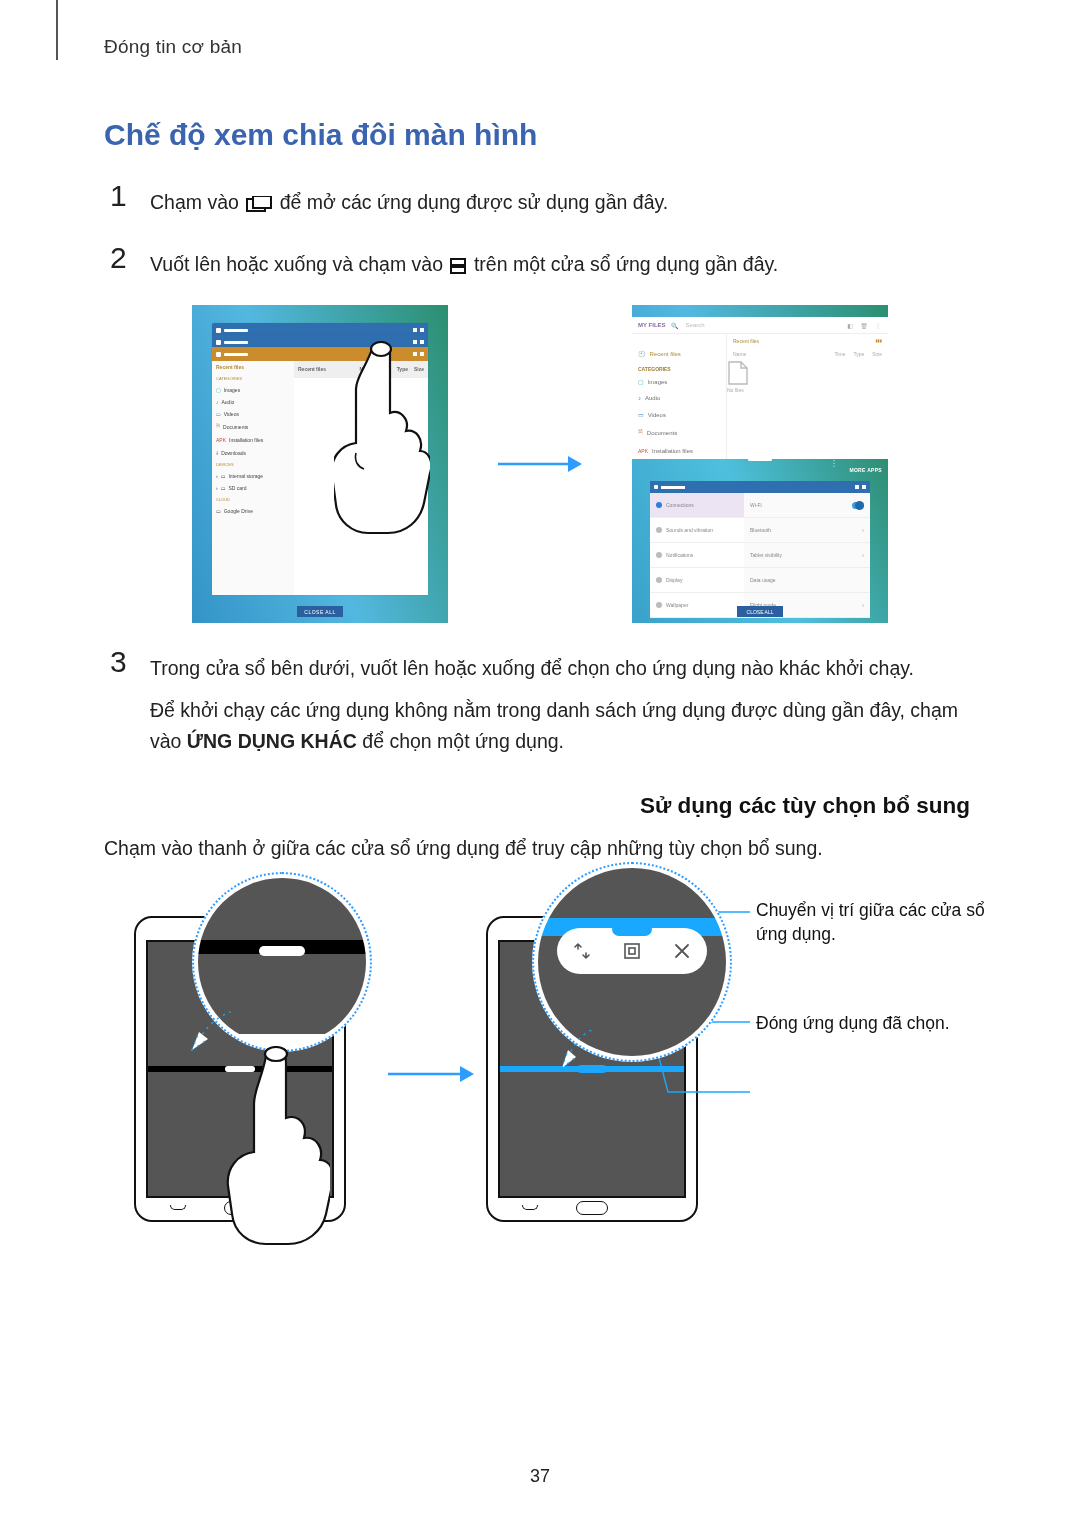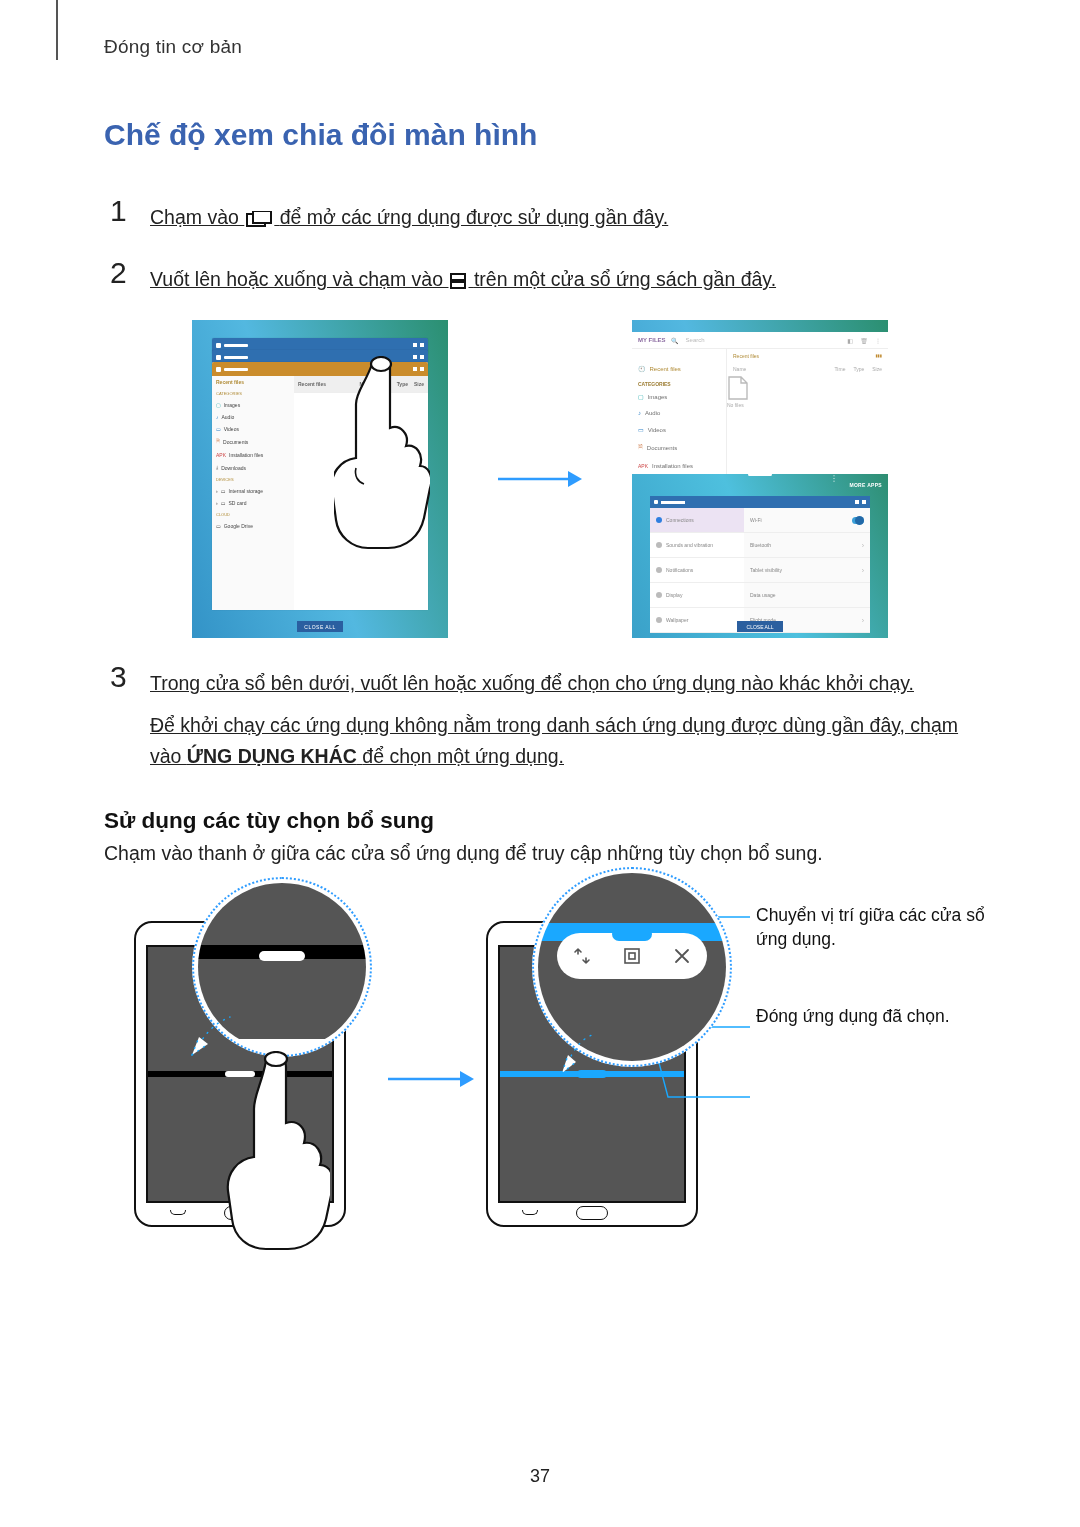--- a/index.html
+++ b/index.html
@@ -30,54 +30,54 @@
     font-size: 19px;
     color: #333;
     margin-left: -6px;
     margin-bottom: 60px;
     letter-spacing: 0.2px;
   }
   .section-title {
     font-size: 30px;
     color: #3a63b0;
     font-weight: bold;
-    margin: 0 0 44px -6px;
+    margin: 0 0 29px -6px;
   }
   .step {
     display: flex;
     margin-bottom: 22px;
   }
   .step-num {
     flex: 0 0 40px;
     font-size: 30px;
     color: #222;
     line-height: 1;
     font-weight: normal;
   }
   .step-body {
     flex: 1;
     font-size: 19.5px;
     color: #222;
     line-height: 1.6;
     padding-top: 6px;
-    text-decoration: underline;
   }
   .step-body .inline-icon {
     display: inline-block;
     vertical-align: -3px;
     margin: 0 2px;
   }
   .step-body .bold {
     font-weight: bold;
   }
   .sub-heading {
     font-size: 22.5px;
     font-weight: bold;
     color: #111;
-    margin: 36px 0 4px -6px;
+    margin: 36px 0 14px -6px;
+    text-align: right;
   }
   .body-text {
     font-size: 19.5px;
     color: #222;
     line-height: 1.6;
     margin: 0 0 32px -6px;
   }
   .page-number {
     position: absolute;
     bottom: 40px;
@@ -507,21 +507,21 @@
   <div class="step">
     <div class="step-num">2</div>
     <div class="step-body">
       <span>Vuốt lên hoặc xuống và chạm vào </span>
       <span class="inline-icon">
         <svg width="16" height="16" viewBox="0 0 16 16">
           <rect x="1" y="1" width="14" height="6" fill="none" stroke="#111" stroke-width="2"></rect>
           <rect x="1" y="9" width="14" height="6" fill="none" stroke="#111" stroke-width="2"></rect>
         </svg>
       </span>
-      <span> trên một cửa sổ ứng sách gần đây.</span>
+      <span> trên một cửa sổ ứng dụng gần đây.</span>
       <br>
     </div>
   </div>
 
   <div class="figure1">
 
     <div class="tablet-mock">
       <div class="status-strip"></div>
       <div class="card-stack">
         <div class="card card1">
@@ -867,17 +867,17 @@
     <svg style="position:absolute; left:0; top:0;" width="788" height="370">
 
       <path class="callout-line" d="M 490 62 L 490 16 L 646 16"></path>
 
       <path class="callout-line" d="M 576 80 L 596 126 L 646 126"></path>
 
       <path class="callout-line" d="M 533 78 L 564 196 L 646 196"></path>
     </svg>
 
     <div class="callout-text" style="left:652px; top:3px; width:250px;">Chuyển vị trí giữa các cửa sổ ứng dụng.</div>
-    <div class="callout-text" style="left:652px; top:104px; width:250px;">Đóng ứng dụng đã chọn.</div>
+    <div class="callout-text" style="left:652px; top:116px; width:250px;">Đóng ứng dụng đã chọn.</div>
   </div>
 
   <div class="page-number">37</div>
 </div>
 
 </body></html>

